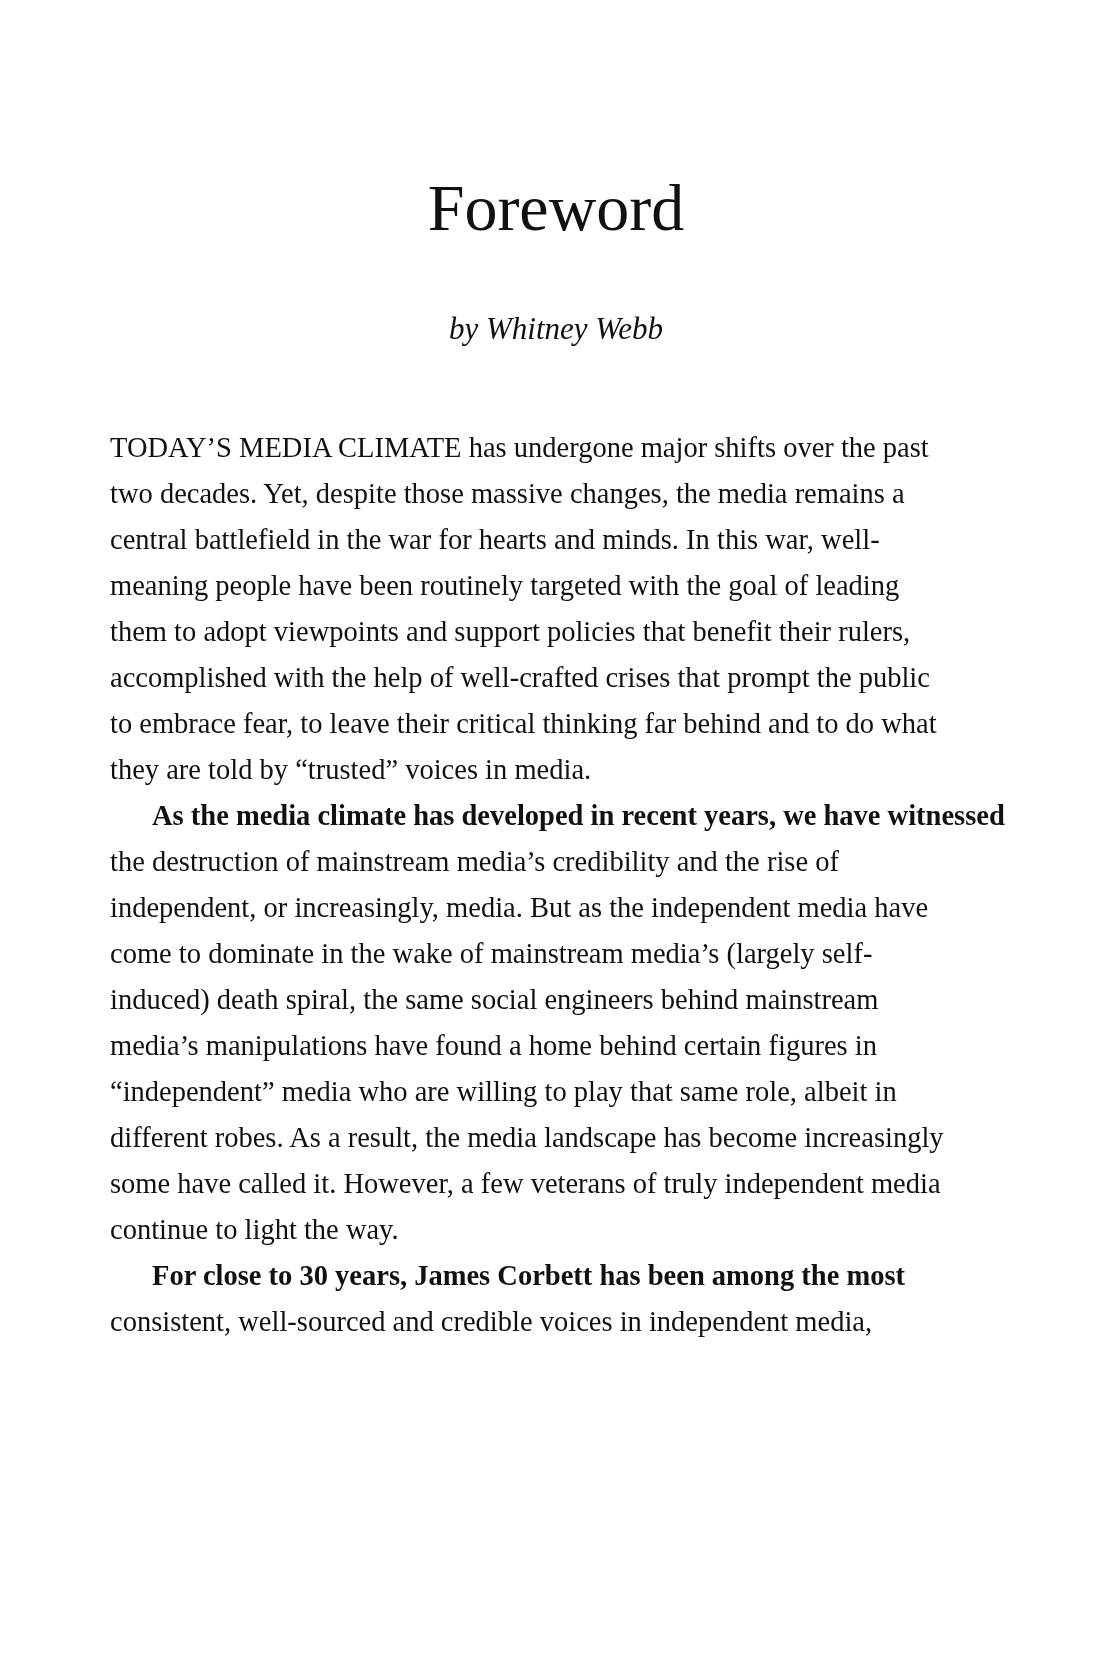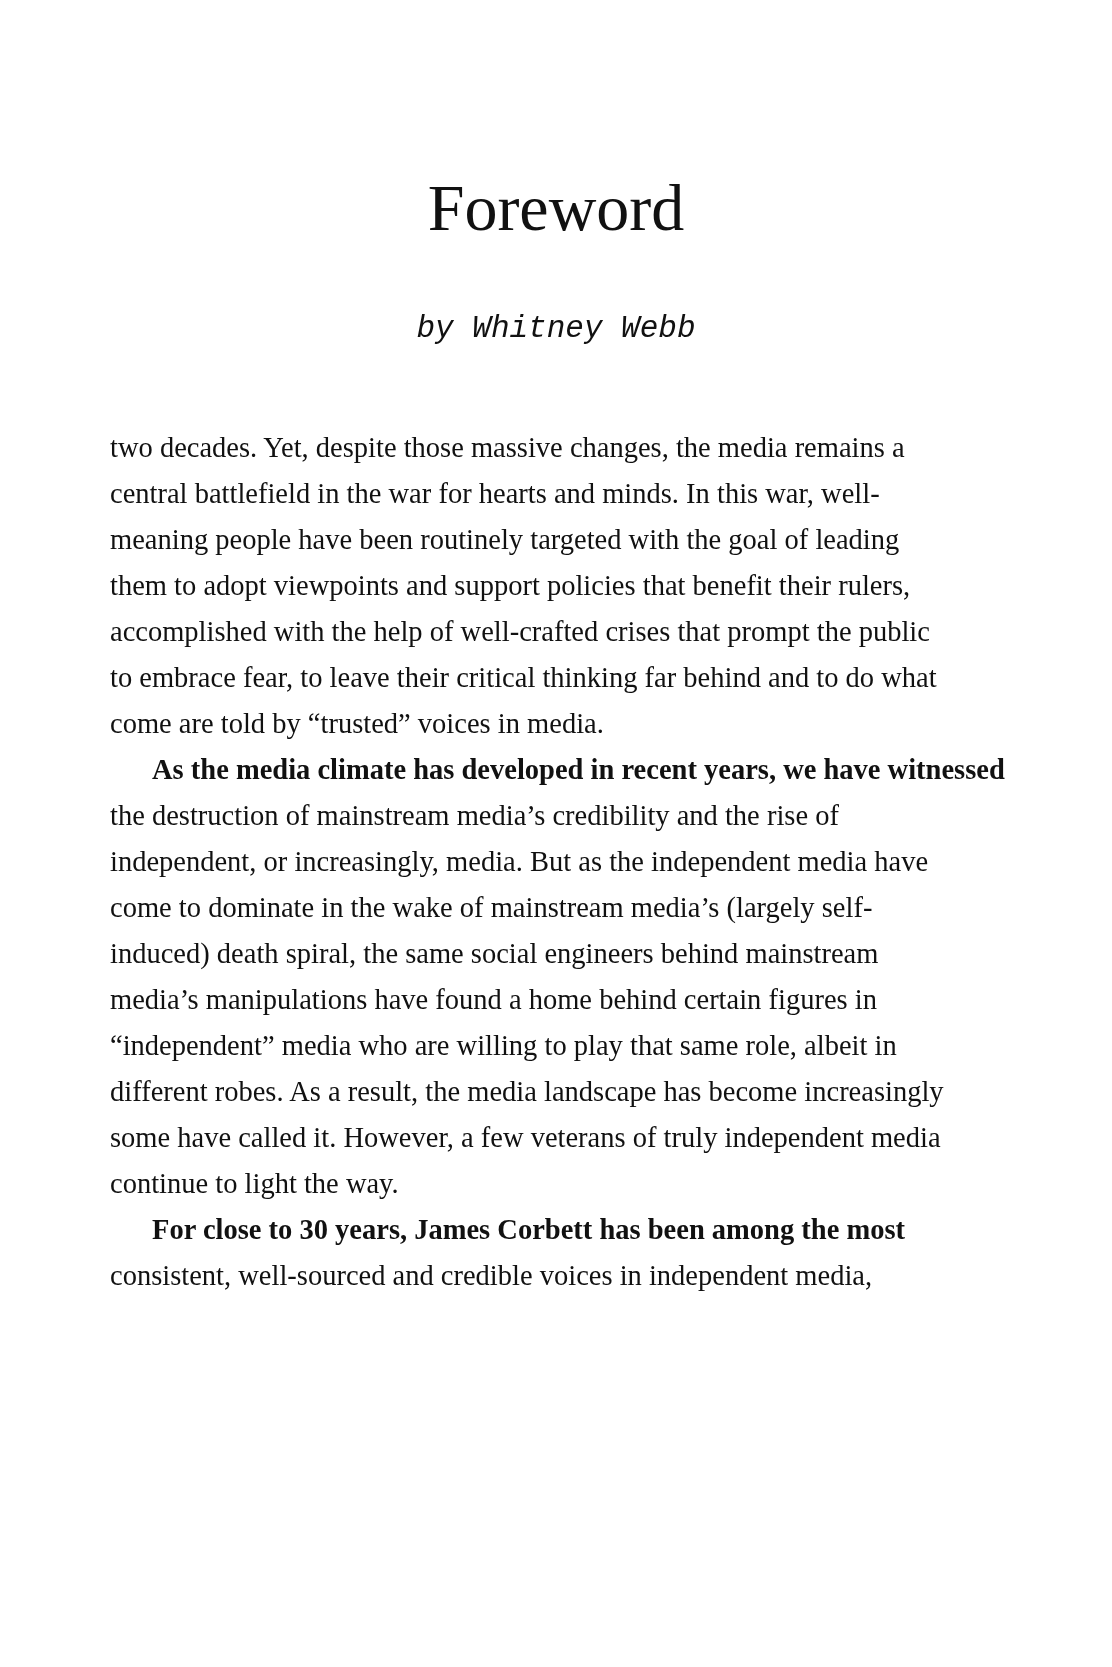--- a/index.html
+++ b/index.html
@@ -5,47 +5,48 @@
     html, body { margin: 0; padding: 0; background: #ffffff; }
     body { width: 1112px; height: 1667px; position: relative; overflow: hidden; color: #111111; }
     .page { position: absolute; left: 0; top: 0; width: 1112px; height: 1667px; background: #ffffff; }
     .title {
       position: absolute; left: 0; width: 1112px; top: 178px;
       text-align: center; font-family: "Liberation Serif", "DejaVu Serif", serif;
       font-size: 66px; line-height: 60px; font-weight: normal; margin: 0;
     }
     .byline {
       position: absolute; left: 0; width: 1112px; top: 311px;
-      text-align: center; font-family: Liberation Mono, monospace;
+      text-align: center; font-family: Liberation Serif, serif;
       font-style: italic; font-size: 31px; line-height: 36px; margin: 0;
     }
     .body {
       position: absolute; left: 110px; top: 425px; width: 890px;
       font-family: "Liberation Serif", "DejaVu Serif", serif;
       font-size: 28.5px;
     }
     .line { height: 46px; line-height: 46px; white-space: nowrap; display: block; }
     .line.indent { padding-left: 42px; font-weight: bold; }
   </style>
 </head>
 <body>
 
 <div class="page">
   <h1 class="title">Foreword</h1>
   <p class="byline">by Whitney Webb</p>
 
   <div class="body">
     <div>
+      <span class="line">TODAY’S MEDIA CLIMATE has undergone major shifts over the past</span>
       <span class="line">two decades. Yet, despite those massive changes, the media remains a</span>
       <span class="line">central battlefield in the war for hearts and minds. In this war, well-</span>
       <span class="line">meaning people have been routinely targeted with the goal of leading</span>
       <span class="line">them to adopt viewpoints and support policies that benefit their rulers,</span>
       <span class="line">accomplished with the help of well-crafted crises that prompt the public</span>
       <span class="line">to embrace fear, to leave their critical thinking far behind and to do what</span>
-      <span class="line">come are told by “trusted” voices in media.</span>
+      <span class="line">they are told by “trusted” voices in media.</span>
     </div>
     <div>
       <span class="line indent">As the media climate has developed in recent years, we have witnessed</span>
       <span class="line">the destruction of mainstream media’s credibility and the rise of</span>
       <span class="line">independent, or increasingly, media. But as the independent media have</span>
       <span class="line">come to dominate in the wake of mainstream media’s (largely self-</span>
       <span class="line">induced) death spiral, the same social engineers behind mainstream</span>
       <span class="line">media’s manipulations have found a home behind certain figures in</span>
       <span class="line">“independent” media who are willing to play that same role, albeit in</span>
       <span class="line">different robes. As a result, the media landscape has become increasingly</span>

